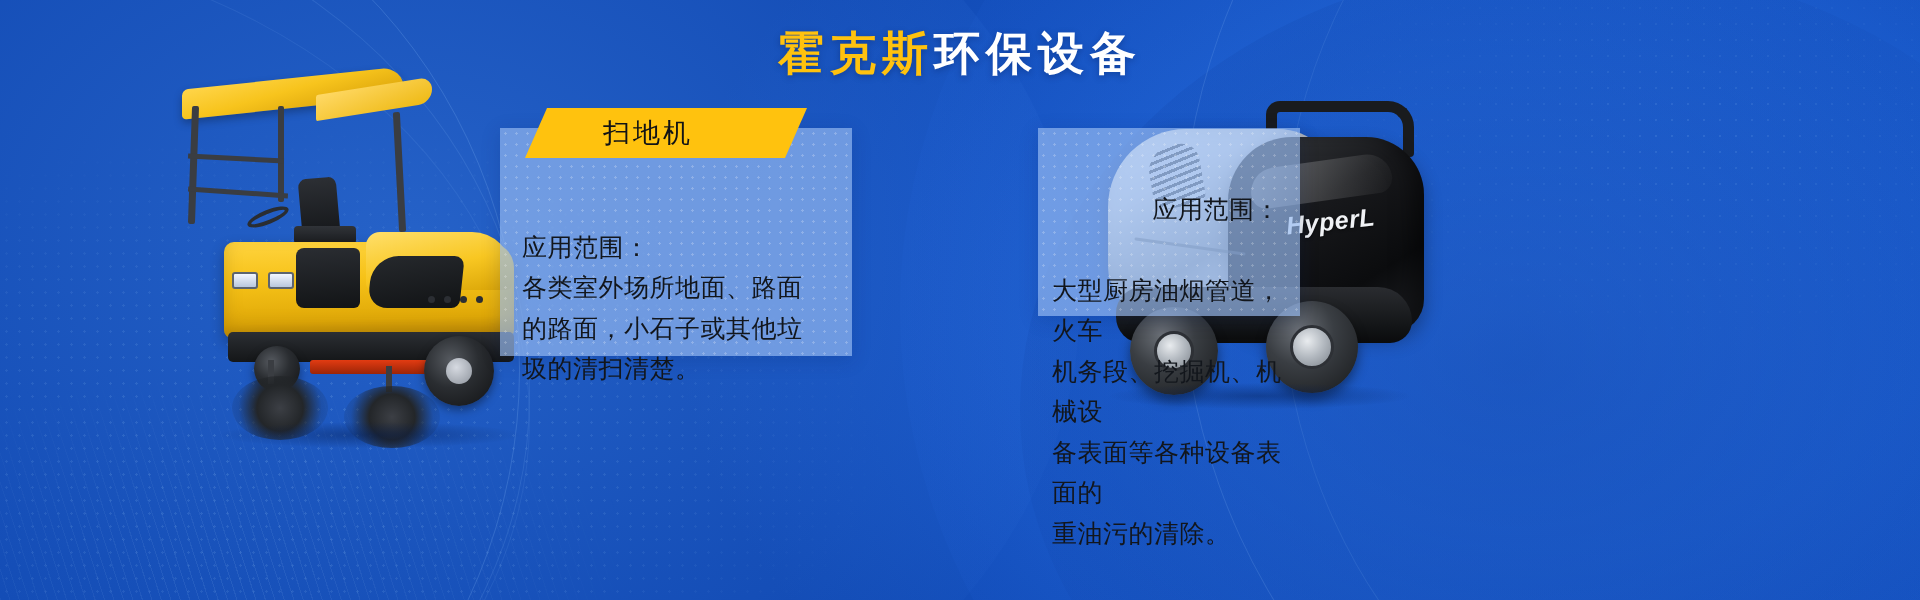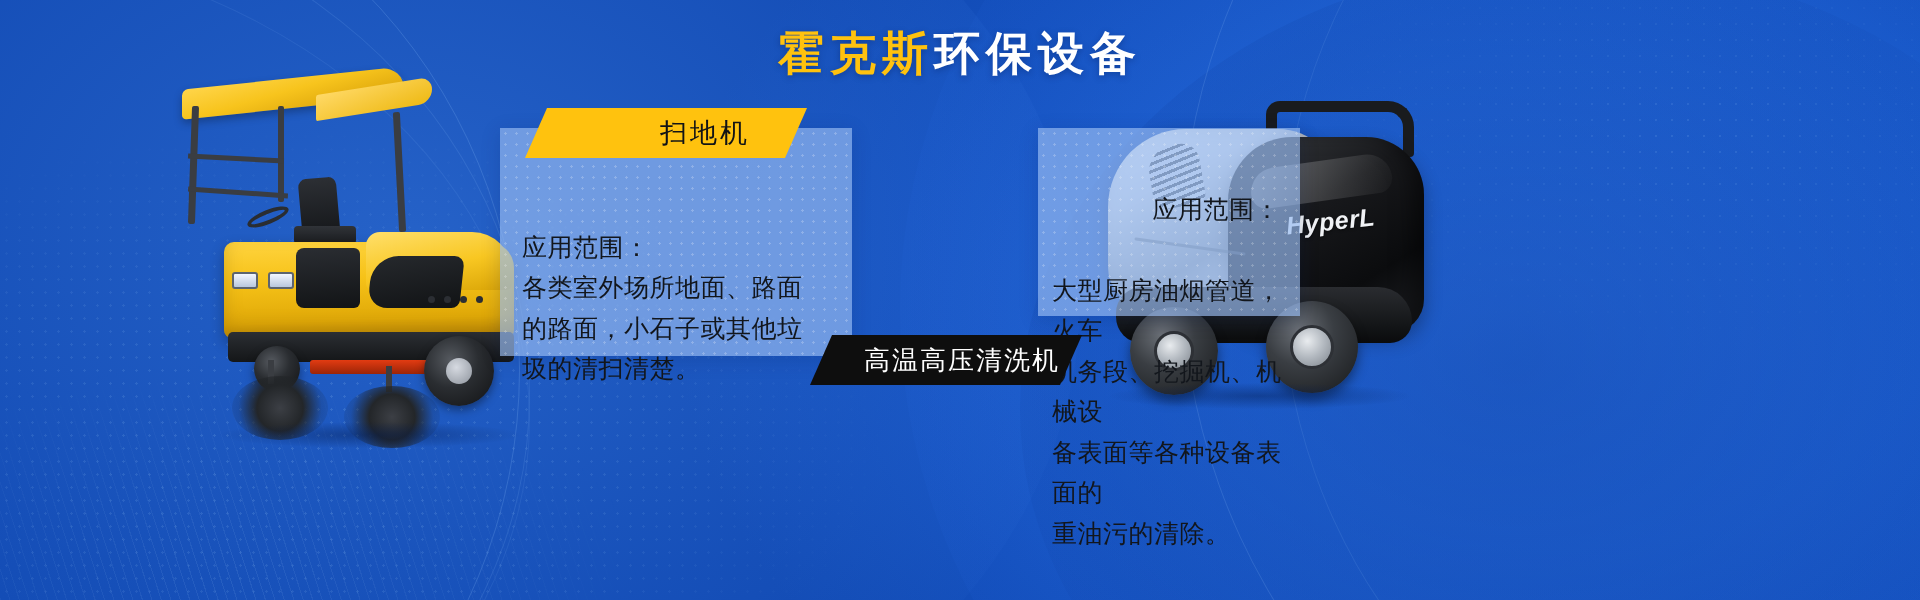--- a/index.html
+++ b/index.html
@@ -128,21 +128,20 @@
   .panel-right .panel-text { padding: 20px 12px 0 14px; }
   .panel-right .lead { text-align: right; padding-right: 8px; display: block; }
 
   
   .ribbon {
     position: absolute;
     display: flex;
     align-items: center;
     clip-path: polygon(22px 0, 100% 0, calc(100% - 22px) 100%, 0 100%);
     white-space: nowrap;
-    justify-content: center;
   }
   .ribbon-sweeper {
     left: 525px; top: 108px;
     width: 282px; height: 50px;
     background: #ffc20e;
     color: #111316;
     font-size: 27px;
     letter-spacing: 3px;
     padding-left: 78px;
     z-index: 6;
@@ -425,17 +424,14 @@
 机务段、挖掘机、机械设
 备表面等各种设备表面的
 重油污的清除。</span>
     </div>
   </div>
 
   <div class="ribbon ribbon-sweeper">
     <span>扫地机</span>
   </div>
 
-  <div class="ribbon ribbon-washer">
-    <span>高温高压清洗机</span>
-  </div>
 
 </div>
 
 </body></html>

